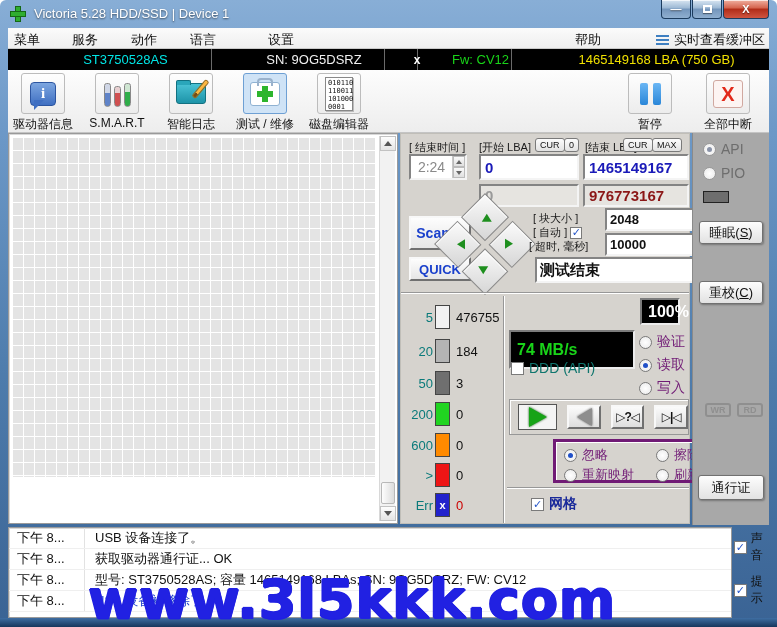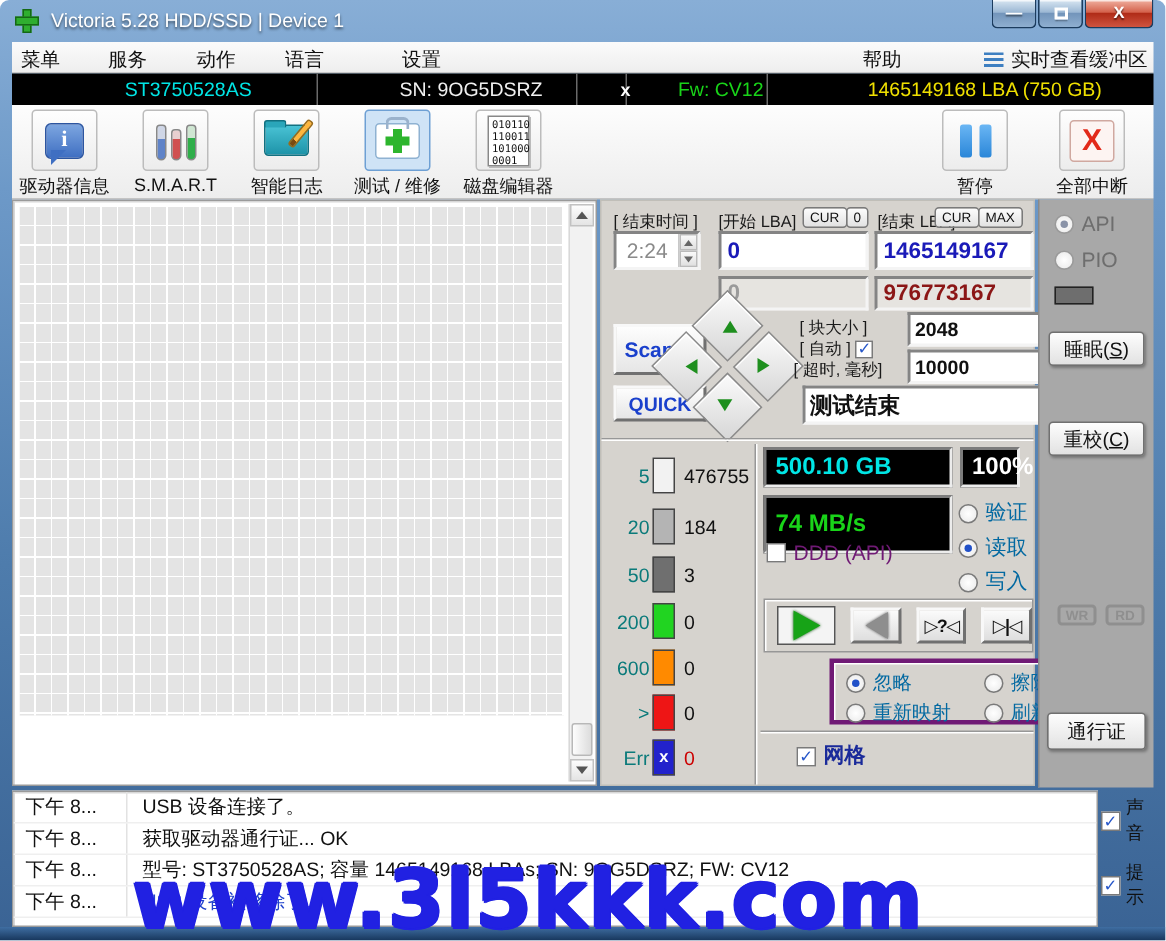--- a/index.html
+++ b/index.html
@@ -114,30 +114,30 @@
   .stat-lbl { width:28px; text-align:right; color:#0a7a7a; font-size:13px; margin-right:2px; }
   .stat-block { width:15px; height:24px; border:1px solid #444; display:flex; align-items:center; justify-content:center; color:#fff; font-weight:bold; font-size:11px; }
   .stat-cnt { margin-left:6px; font-size:13px; color:#111; }
   .vdiv { left:102px; top:162px; width:2px; height:227px; border-left:1px solid #979797; border-right:1px solid #fff; }
   
   .lcd { background:#000; border:2px solid; border-color:#7c7c7c #ececec #ececec #7c7c7c; display:flex; align-items:center; padding:0 6px; font-weight:bold; font-size:16px; }
   .lcd.size { color:#00e5e5; }
   .lcd.pct { color:#fff; justify-content:space-between; }
   .lcd.spd { color:#19d419; }
   .lcd.timer { font-family:"DejaVu Sans Mono",monospace; background:#041504; color:#b9b400; font-size:15px; letter-spacing:3px; font-weight:bold; }
-  .radio { display:inline-flex; align-items:center; gap:5px; font-size:14px; color:#0369a1; }
+  .radio { display:inline-flex; align-items:center; gap:5px; font-size:14px; color:#701a75; }
   .rdot { width:13px; height:13px; border-radius:50%; border:1px solid #7a7a7a; background:radial-gradient(#fff,#e8e8e8); position:relative; }
   .radio.sel .rdot::after { content:""; position:absolute; left:3px; top:3px; width:5px; height:5px; border-radius:50%; background:#2050c8; }
   .radio.gray { color:#6e6e6e; }
   .radio.gray .rdot { border-color:#9a9a9a; }
   .radio.gray.sel .rdot::after { background:#8a93a8; }
   .cb { width:13px; height:13px; border:1px solid #7a7a7a; background:#fff; display:inline-flex; align-items:center; justify-content:center; font-size:11px; font-weight:bold; color:#2757c9; }
   .cb.checked::after { content:"✓"; }
   .cbrow { display:inline-flex; align-items:center; gap:5px; font-size:14px; color:#111; }
-  .cbrow.gray { color:#701a75; }
+  .cbrow.gray { color:#0f766e; }
   .playgroup { left:108px; top:265px; width:180px; height:36px; border:1px solid #979797; box-shadow:inset 1px 1px 0 #fff; display:flex; align-items:center; gap:10px; padding-left:8px; }
   .pbtn { height:26px; display:flex; align-items:center; justify-content:center; }
   .pbtn.play { width:40px; background:#f4f4f4; border:1px solid #555; }
   .tri-play { width:0;height:0;border-top:10px solid transparent;border-bottom:10px solid transparent;border-left:18px solid #17a317; filter:drop-shadow(0 0 1px #0a500a); }
   .pbtn.raised { background:linear-gradient(180deg,#fbfbfb,#dedede); border:2px solid; border-color:#f8f8f8 #707070 #707070 #f8f8f8; width:34px; height:24px; }
   .tri-rev { width:0;height:0;border-top:9px solid transparent;border-bottom:9px solid transparent;border-right:15px solid #8e8e8e; filter:drop-shadow(0 0 1px #444); }
   .pglyph { font-size:12px; font-weight:bold; color:#111; letter-spacing:-1px; }
   .actgroup { left:108px; top:305px; width:180px; height:44px; border:3px solid #701a75; box-shadow:inset 1px 1px 0 #fff; padding:3px 0 11px 8px;margin-left:44px; }
   .actgroup .radio { font-size:13px; }
   #side-panel { left:692px; top:133px; width:77px; height:392px; background:#a8a8a8; border-left:1px solid #8a8a8a; font-size:13px; }
@@ -383,21 +383,20 @@
     <div class="stat-row abs" style="top:358px">
       <span class="stat-lbl">Err</span>
       <span class="stat-block" style="background-color: rgb(34, 34, 204);">
           <span>x</span>
         </span>
       <span class="stat-cnt" style="color: rgb(204, 0, 0);">0</span>
     </div>
 
     <div class="vdiv abs"></div>
 
-    <div class="lcd size abs" style="left:108px;top:164px;width:126px;height:27px">500.10 GB</div>
     <div class="lcd pct abs" style="left:239px;top:164px;width:40px;height:27px">
       <span>100</span>
       <span>%</span>
     </div>
     <div class="lcd spd abs" style="left:108px;top:196px;width:126px;height:39px">74 MB/s</div>
     <span class="radio abs" style="left:238px;top:199px">
       <i class="rdot"></i>
         <span>验证</span>
     </span>
     <span class="cbrow gray abs" style="left:110px;top:226px">

